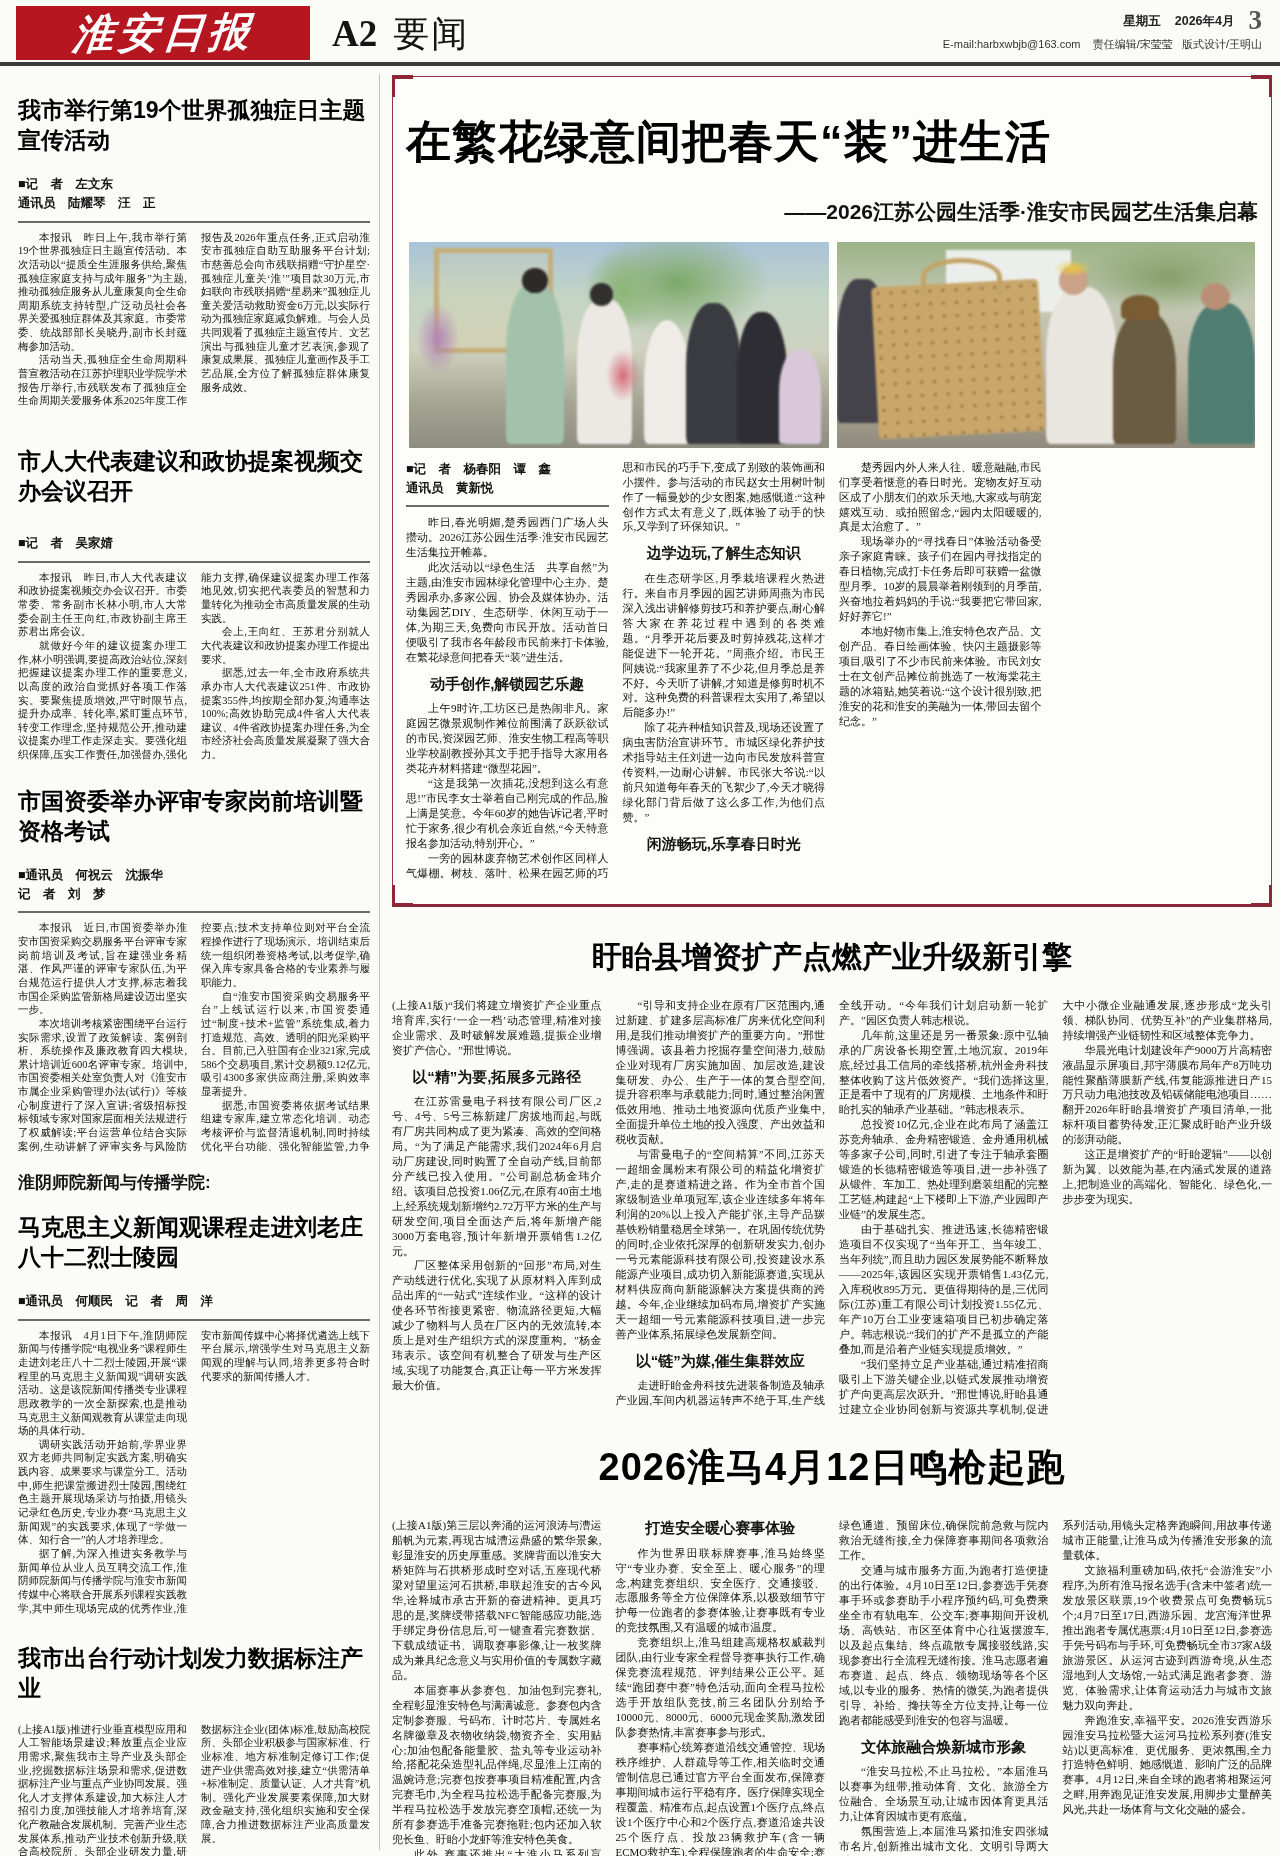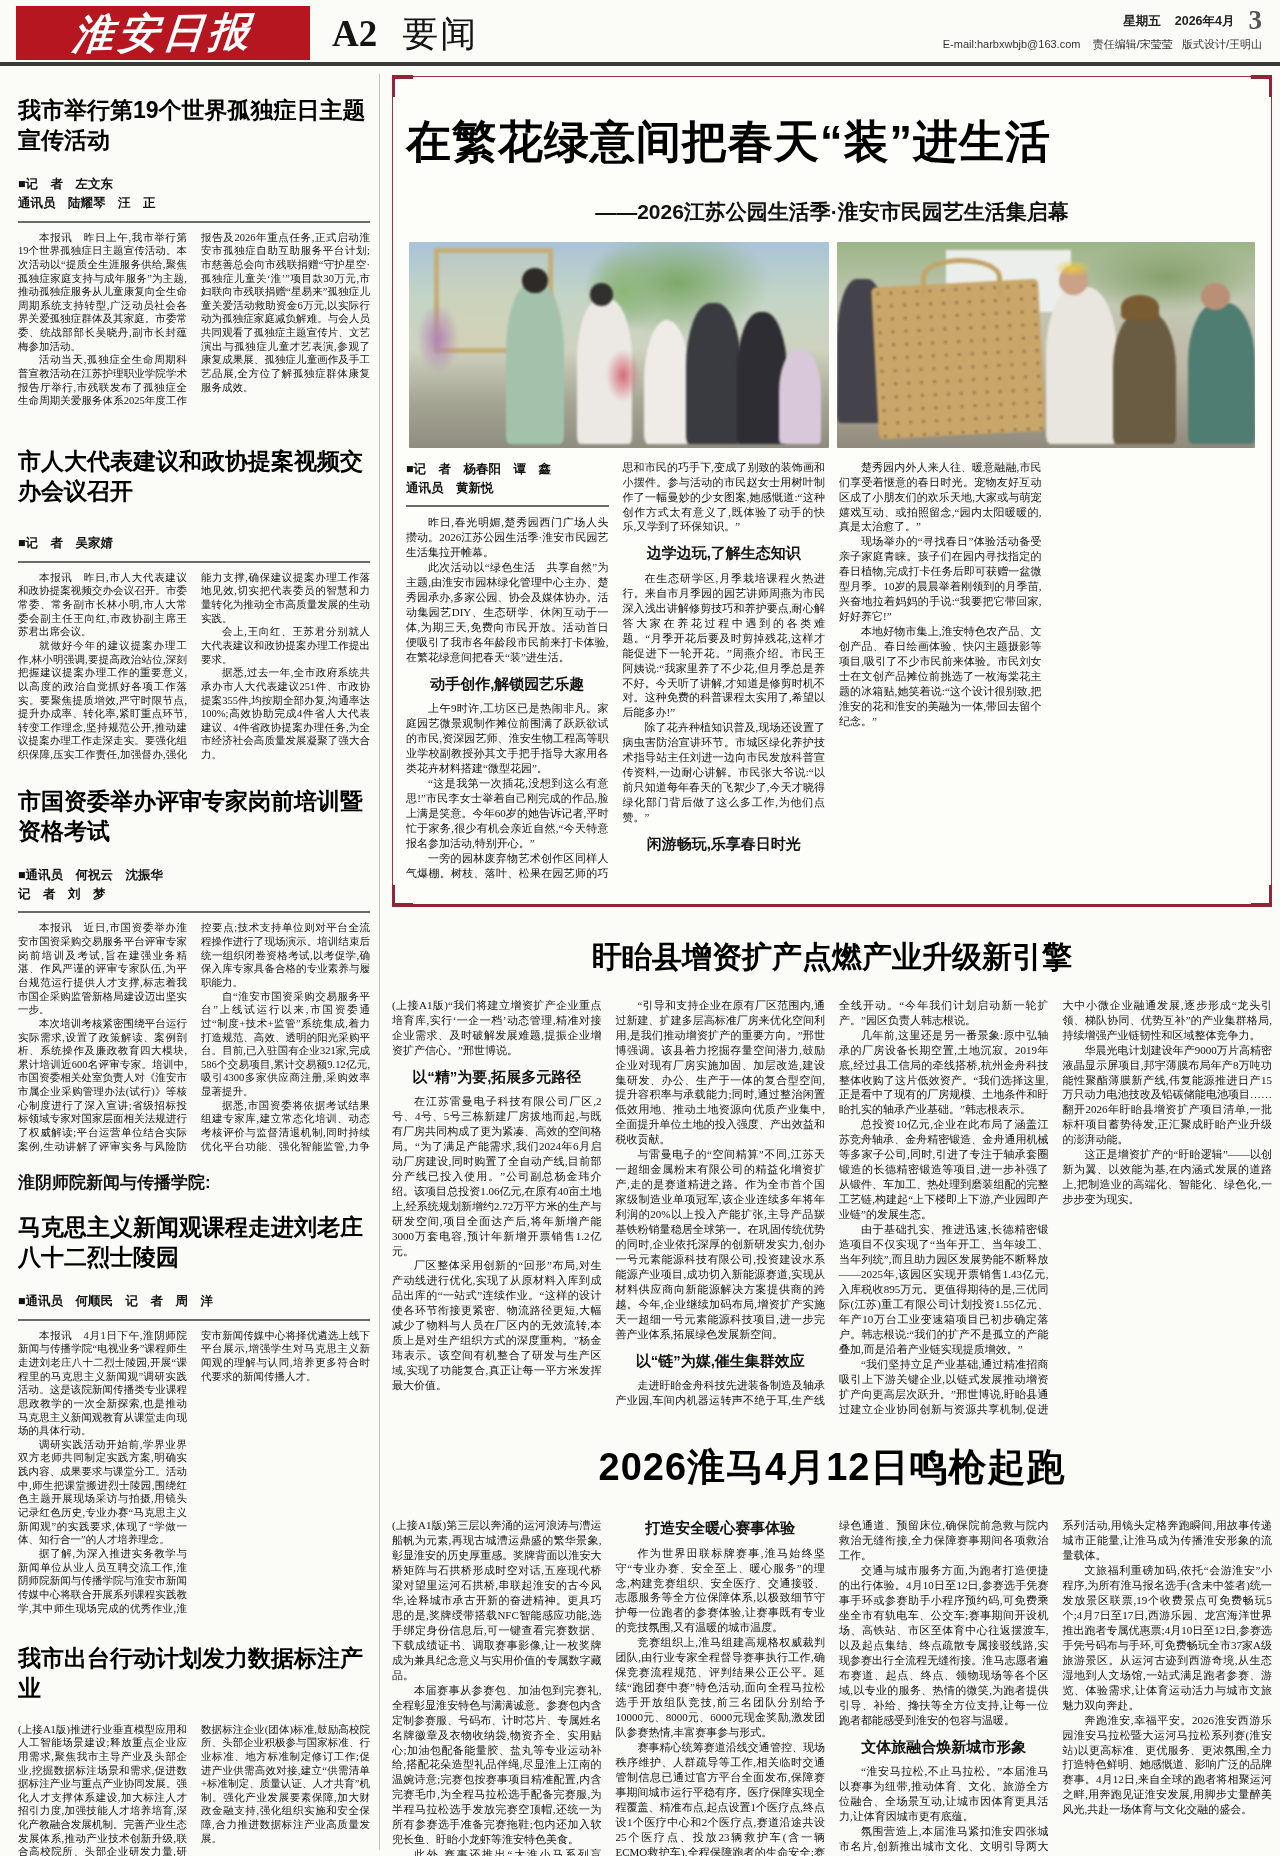--- a/index.html
+++ b/index.html
@@ -4,21 +4,21 @@
 <style>
   html,body{margin:0;padding:0;background:#e8e8e4;}
   .page{position:relative;width:1280px;height:1856px;margin:0 auto;background:#fbfbf8;overflow:hidden;
         font-family:"Liberation Serif","DejaVu Serif",serif;color:#141414;}
   
   .masthead{position:absolute;left:0;top:0;width:1280px;height:62px;}
   .logo-box{position:absolute;left:16px;top:6px;width:294px;height:54px;background:#b5161f;
             display:flex;align-items:center;justify-content:center;}
   .logo-text{color:#fff;font-size:41px;font-weight:bold;font-style:italic;letter-spacing:4px;
              font-family:"Liberation Serif",serif;transform:skewX(-6deg) rotate(-1deg);}
-  .page-sec{position:absolute;left:332px;top:10px;display:flex;align-items:baseline;gap:25px;}
+  .page-sec{position:absolute;left:332px;top:10px;display:flex;align-items:baseline;gap:16px;}
   .pageno{font-size:37px;font-weight:bold;font-family:"Liberation Serif",serif;}
   .secname{font-size:36px;font-family:Liberation Sans, sans-serif;font-weight:500;letter-spacing:2px;}
   .mast-right{position:absolute;right:18px;top:10px;text-align:right;
               font-family:"Liberation Sans","DejaVu Sans",sans-serif;}
   .dateline{font-size:12.5px;font-weight:bold;color:#222;display:flex;align-items:flex-end;justify-content:flex-end;gap:14px;}
   .bignum{font-size:27px;line-height:20px;font-family:"Liberation Serif",serif;color:#555;font-weight:bold;}
   .infoline{font-size:11px;color:#333;margin-top:7px;}
   .mast-rule{position:absolute;left:0;top:62px;width:1280px;height:4px;background:#3a3a3a;}
   .col-divider{position:absolute;left:379px;top:74px;height:1776px;width:1px;background:#c2c2bd;}
   
@@ -45,21 +45,21 @@
   .fbox{position:relative;margin-top:10px;border:1px solid #9a3344;border-bottom:3px solid #8e2638;
         padding:10px 13px 14px;background:#fdfdfa;}
   .corner{position:absolute;width:18px;height:18px;}
   .c-tl{left:-2px;top:-2px;border-left:4px solid #8e2638;border-top:4px solid #8e2638;}
   .c-tr{right:-2px;top:-2px;border-right:4px solid #8e2638;border-top:4px solid #8e2638;}
   .c-bl{left:-2px;bottom:-3px;border-left:4px solid #8e2638;border-bottom:4px solid #8e2638;}
   .c-br{right:-2px;bottom:-3px;border-right:4px solid #8e2638;border-bottom:4px solid #8e2638;}
   .f-headline{font-family:"Liberation Sans","DejaVu Sans",sans-serif;font-weight:900;font-size:45px;
               line-height:1.12;text-align:left;letter-spacing:1px;color:#000;}
   .f-subtitle{font-family:"Liberation Sans","DejaVu Sans",sans-serif;font-weight:bold;font-size:21px;
-              text-align:center;margin-top:8px;color:#111;}
+              text-align:right;margin-top:8px;color:#111;}
   .photos{display:flex;gap:8px;justify-content:center;margin-top:16px;}
   .photo{position:relative;height:206px;overflow:hidden;border-radius:1px;}
   .photo-a{width:420px;background:linear-gradient(180deg,#a9c3d8 0%,#c3d5c6 26%,#cfd2bf 52%,#a5a593 78%,#8e8d80 100%);}
   .photo-b{width:418px;background:linear-gradient(180deg,#9cb487 0%,#c3c9b4 30%,#bdb6a5 62%,#8f8a7b 100%);}
   .ph{position:absolute;filter:blur(1.2px);}
   .body4{column-count:4;column-gap:14px;column-fill:auto;font-size:11px;line-height:1.36;
          text-align:justify;overflow:hidden;}
   .fbody{height:430px;margin-top:12px;}
   .x-headline{font-family:"Liberation Sans","DejaVu Sans",sans-serif;font-weight:900;font-size:30px;
               text-align:center;margin-top:30px;color:#000;}

